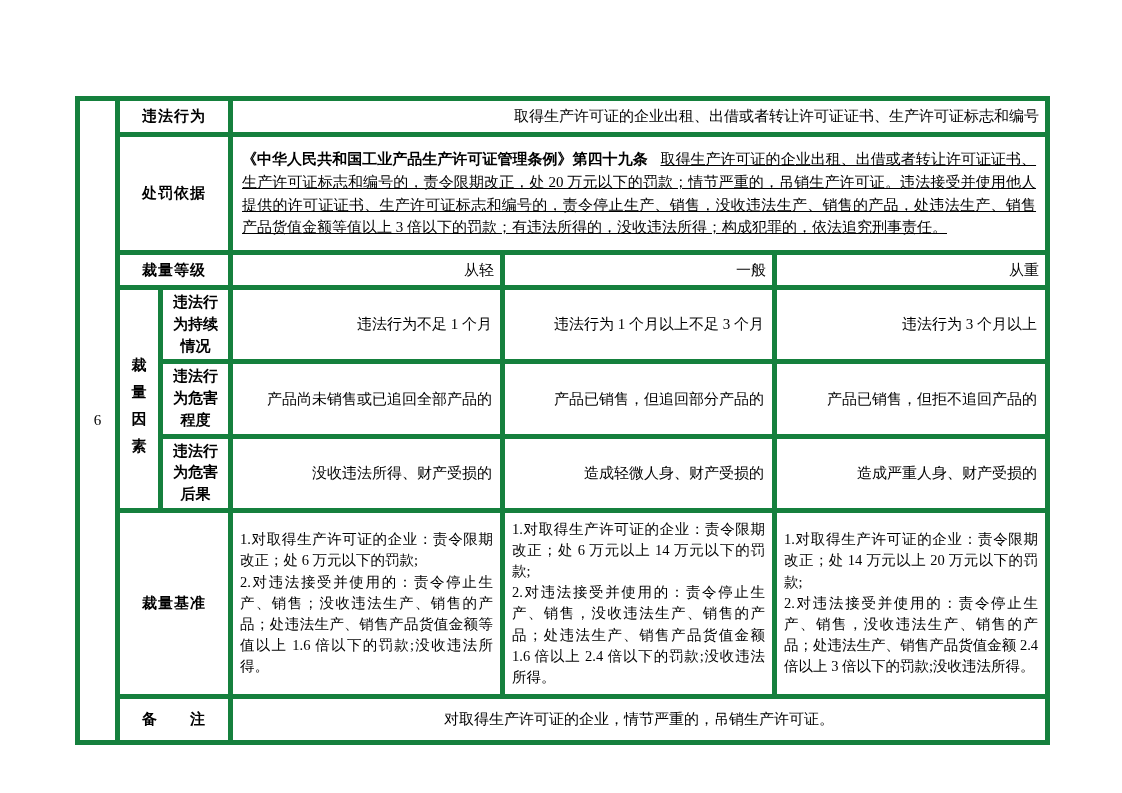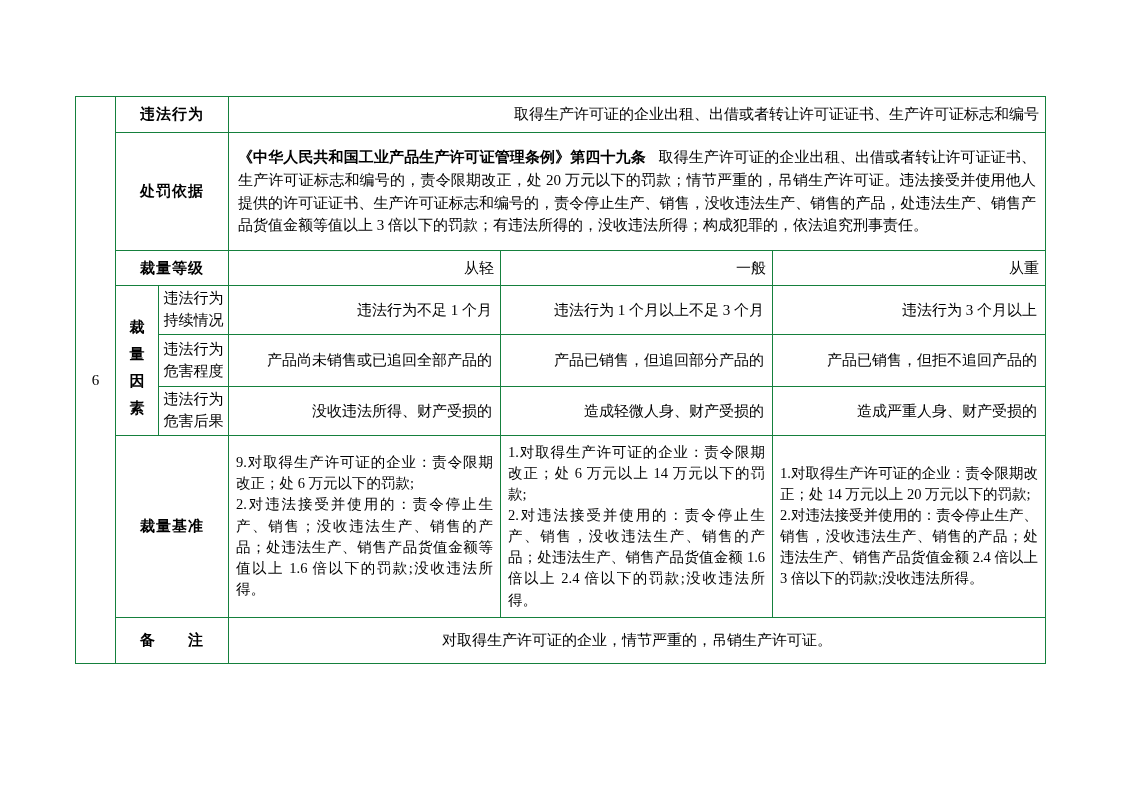--- a/index.html
+++ b/index.html
@@ -12,34 +12,34 @@
   }
   .sheet { position: relative; width: 1122px; height: 793px; background: #ffffff; overflow: hidden; }
 
   table.doc-table {
     position: absolute; left: 75px; top: 96px;
     width: 970px;
     border-collapse: collapse;
     table-layout: fixed;
   }
   td {
-    border: 1px solid #15803d;
+    border: 5px solid #15803d;
     font-size: 15px;
     line-height: 1.5;
     vertical-align: middle;
     padding: 3px 6px;
     overflow: hidden;
   }
   .num-cell { text-align: center; font-size: 15px; padding: 0 2px; }
   .label-cell { text-align: center; font-weight: 700; padding: 2px 3px; letter-spacing: 1px; }
-  .sub-label-cell { text-align: center; font-weight: 400; padding: 2px 4px; line-height: 1.45; }
+  .sub-label-cell { text-align: center; font-weight: 700; padding: 2px 4px; line-height: 1.45; }
   .center-cell { text-align: right; }
   .basis-cell { text-align: justify; padding: 6px 9px; line-height: 1.52; }
   .basis-cell .citation { font-weight: 700; }
-  .basis-cell .basis-text { margin-left: 0.85em; }
+  .basis-cell .basis-text { margin-left: 0.85em; text-decoration: underline; }
   .factor-cell { text-align: right; padding: 4px 8px; }
   .bench-cell { text-align: justify; padding: 6px 7px; line-height: 1.46; font-size: 14.5px; vertical-align: middle; }
   .remarks-cell { text-align: center; padding: 4px 10px; }
   .vlabel-cell { text-align: center; padding: 2px; }
   .vtext {
     display: inline-block;
     width: 1.15em;
     word-break: break-all;
     line-height: 1.8;
     font-weight: 700;
@@ -107,21 +107,21 @@
     <tr style="height:48px">
       <td class="sub-label-cell">违法行为危害后果</td>
       <td class="factor-cell">没收违法所得、财产受损的</td>
       <td class="factor-cell">造成轻微人身、财产受损的</td>
       <td class="factor-cell">造成严重人身、财产受损的</td>
     </tr>
 
     <tr style="height:151px">
       <td colspan="2" class="label-cell">裁量基准</td>
       <td class="bench-cell">
-        <div>9.对取得生产许可证的企业：责令限期改正；处 6 万元以下的罚款;</div>
+        <div>1.对取得生产许可证的企业：责令限期改正；处 6 万元以下的罚款;</div>
         <div>2.对违法接受并使用的：责令停止生产、销售；没收违法生产、销售的产品；处违法生产、销售产品货值金额等值以上 1.6 倍以下的罚款;没收违法所得。</div>
       </td>
       <td class="bench-cell">
         <div>1.对取得生产许可证的企业：责令限期改正；处 6 万元以上 14 万元以下的罚款;</div>
         <div>2.对违法接受并使用的：责令停止生产、销售，没收违法生产、销售的产品；处违法生产、销售产品货值金额 1.6 倍以上 2.4 倍以下的罚款;没收违法所得。</div>
       </td>
       <td class="bench-cell">
         <div>1.对取得生产许可证的企业：责令限期改正；处 14 万元以上 20 万元以下的罚款;</div>
         <div>2.对违法接受并使用的：责令停止生产、销售，没收违法生产、销售的产品；处违法生产、销售产品货值金额 2.4 倍以上 3 倍以下的罚款;没收违法所得。</div>
       </td>

